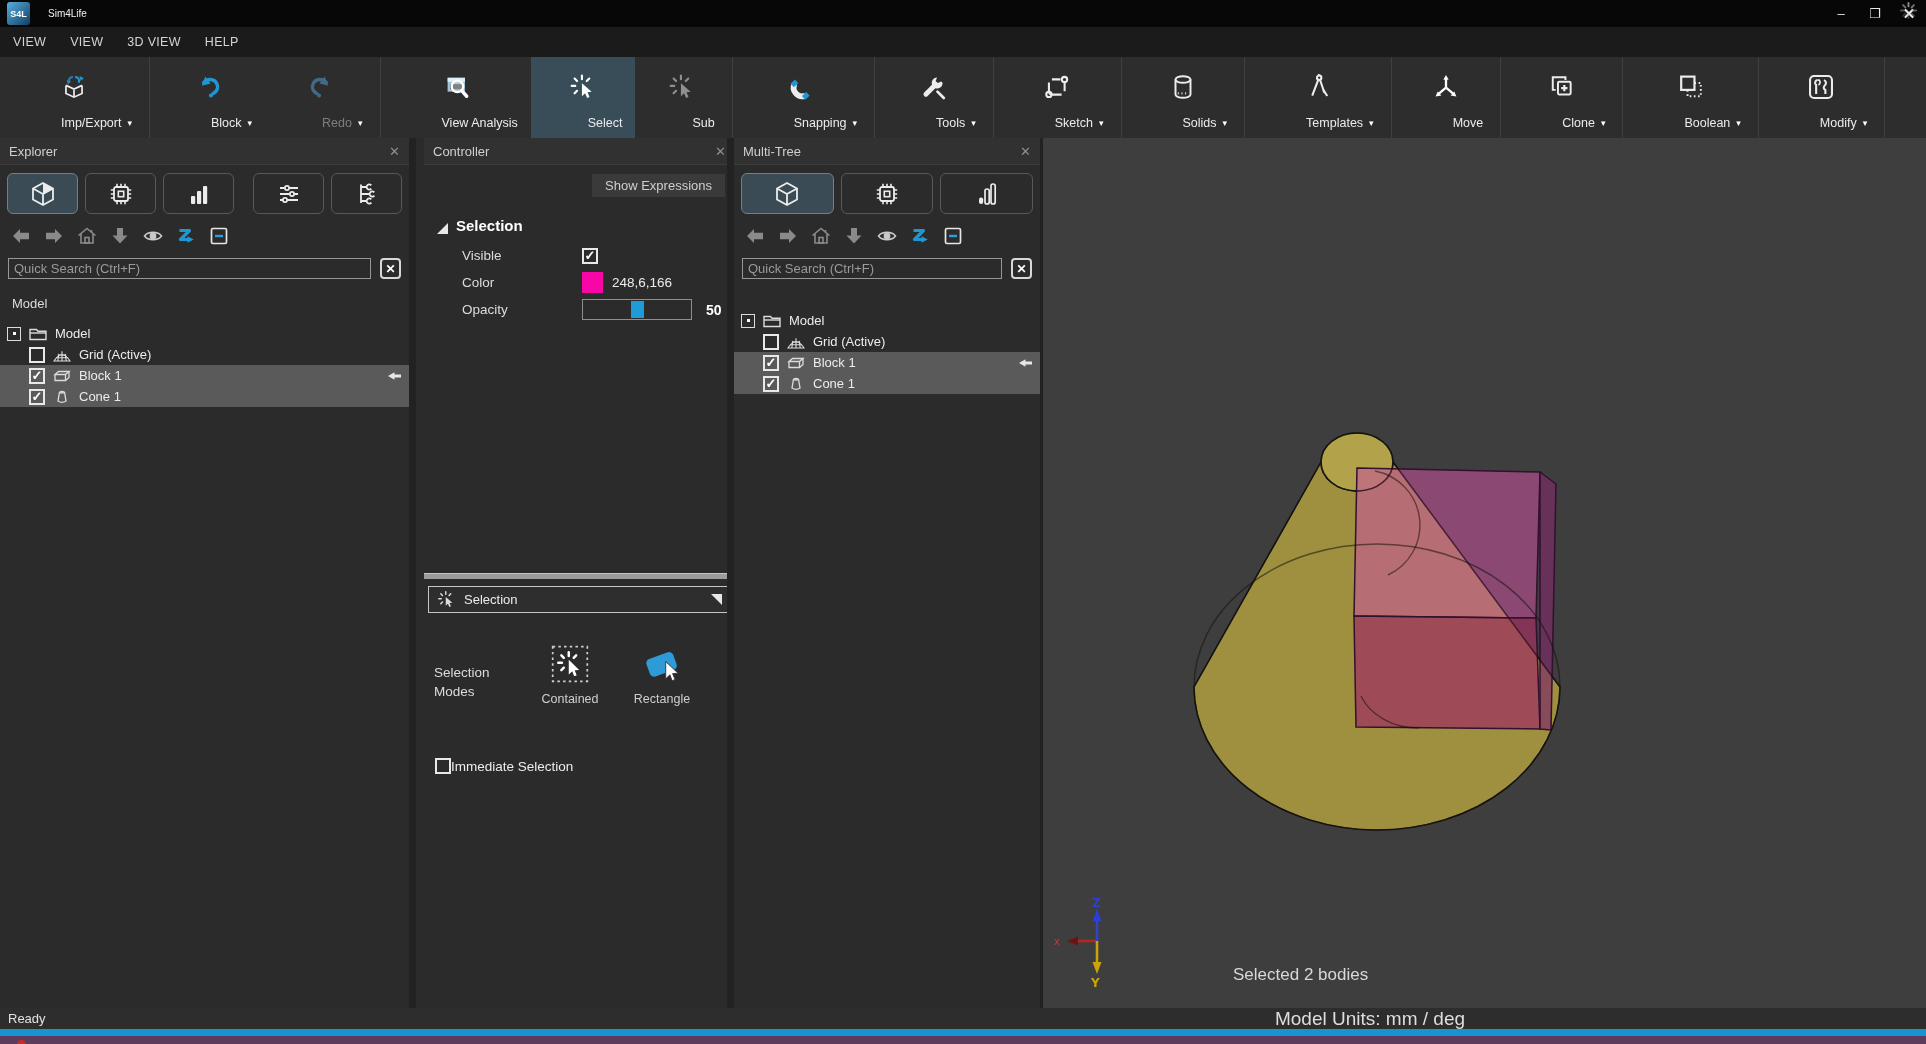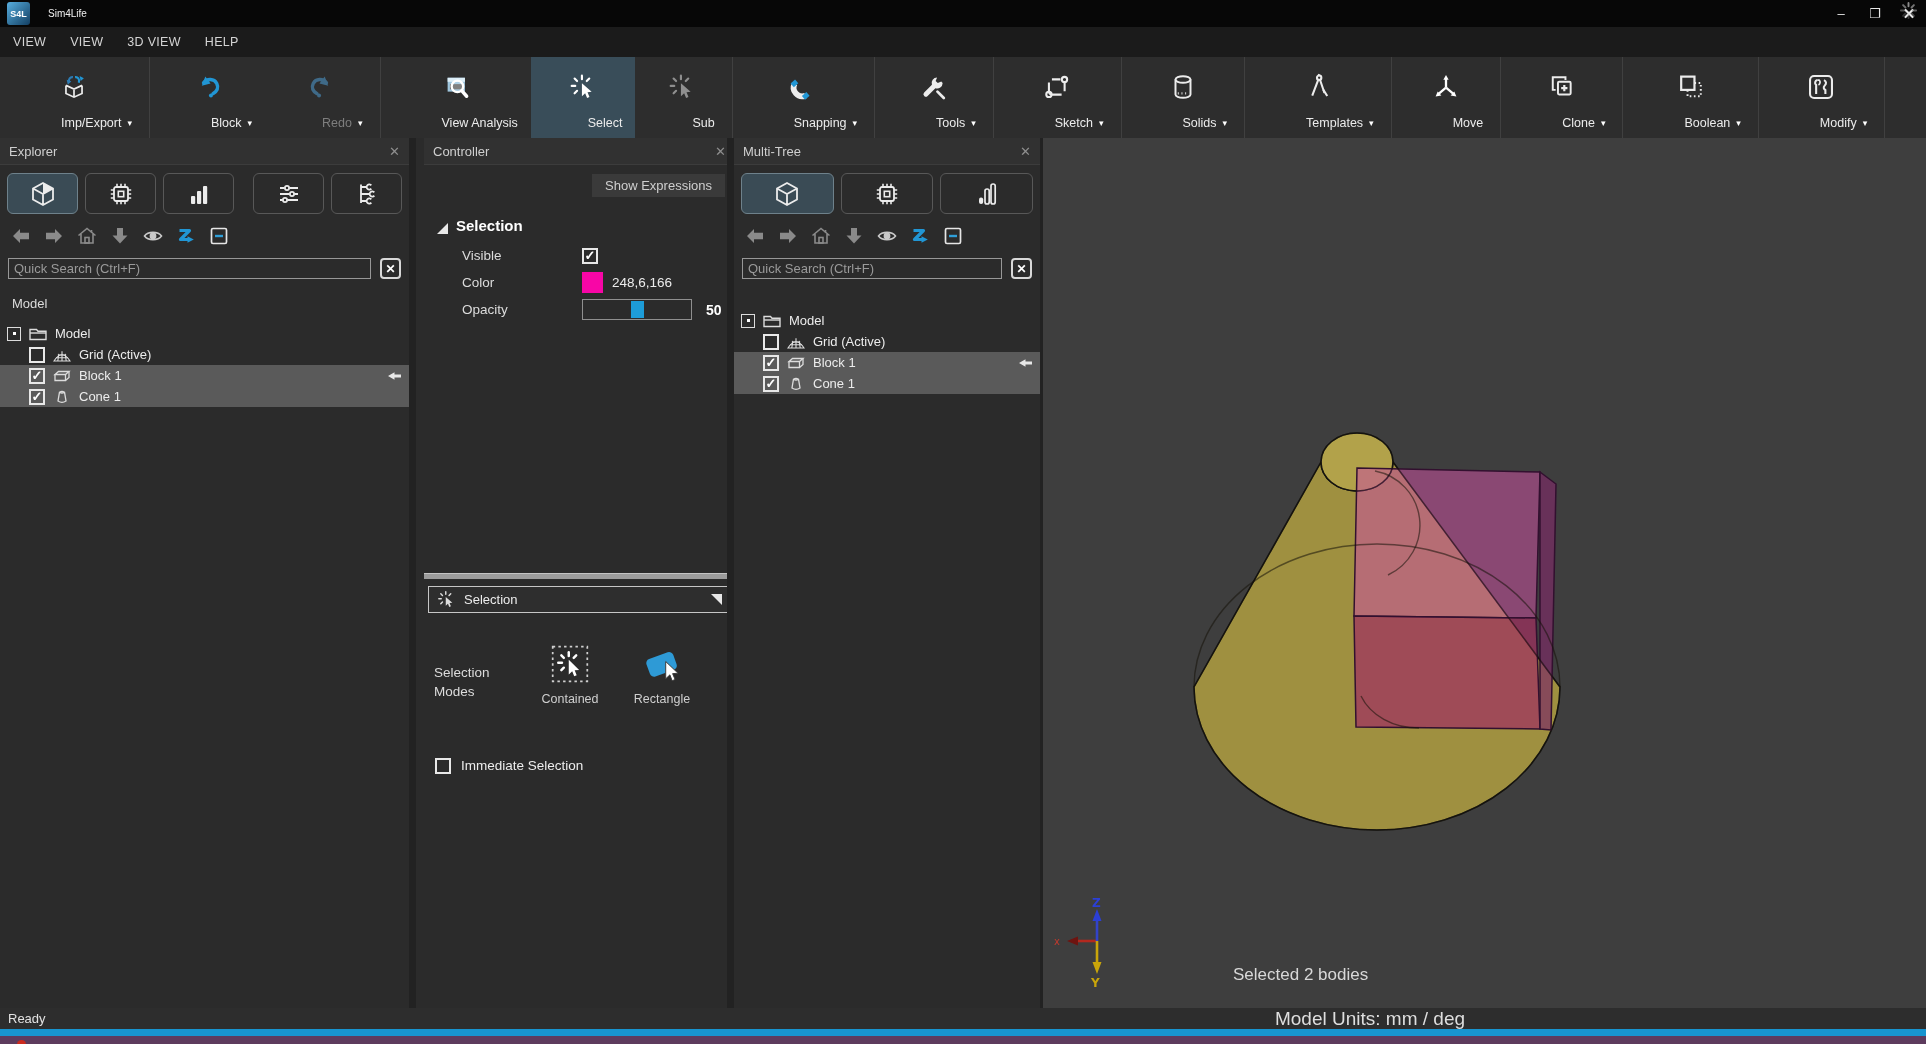--- a/index.html
+++ b/index.html
@@ -98,21 +98,21 @@
   .splitter { height:6px; background:#9c9c9c; border-top:1px solid #c4c4c4; margin-top:0; }
   .sel-bar { margin:7px 4px 0; height:27px; border:1px solid #c6c6c6; background:#2e2e2e;
              display:flex; align-items:center; gap:8px; padding:0 8px; }
   .sel-bar-label { font-size:13px; color:#ececec; }
   .tri-ur { margin-left:auto; width:0; height:0; border-top:11px solid #e8e8e8;
             border-left:11px solid transparent; }
   .modes { display:flex; align-items:flex-start; padding:30px 10px 0 10px; }
   .modes-label { font-size:13.5px; color:#dcdcdc; line-height:19px; width:90px; padding-top:20px; }
   .mode { display:flex; flex-direction:column; align-items:center; gap:7px; width:92px; }
   .mode-caption { font-size:12.5px; color:#cfcfcf; }
-  .imm-row { display:flex; align-items:flex-start; gap:10px; padding:52px 0 0 11px; }
+  .imm-row { display:flex; align-items:center; padding:52px 0 0 11px; }
   .imm-label { font-size:13.5px; color:#ececec; }
 
   
   .viewport { position:absolute; top:138px; left:1043px; width:883px; height:870px; background:#3e3e3e; }
   .vp-status { position:absolute; left:190px; top:827px; font-size:17px; color:#d8d8d8; }
 
   
   .statusbar { position:absolute; top:1008px; left:0; width:100%; height:21px; background:#2d2d2d;
                display:flex; align-items:center; }
   .ready { margin-left:8px; font-size:13px; color:#e2e2e2; }

